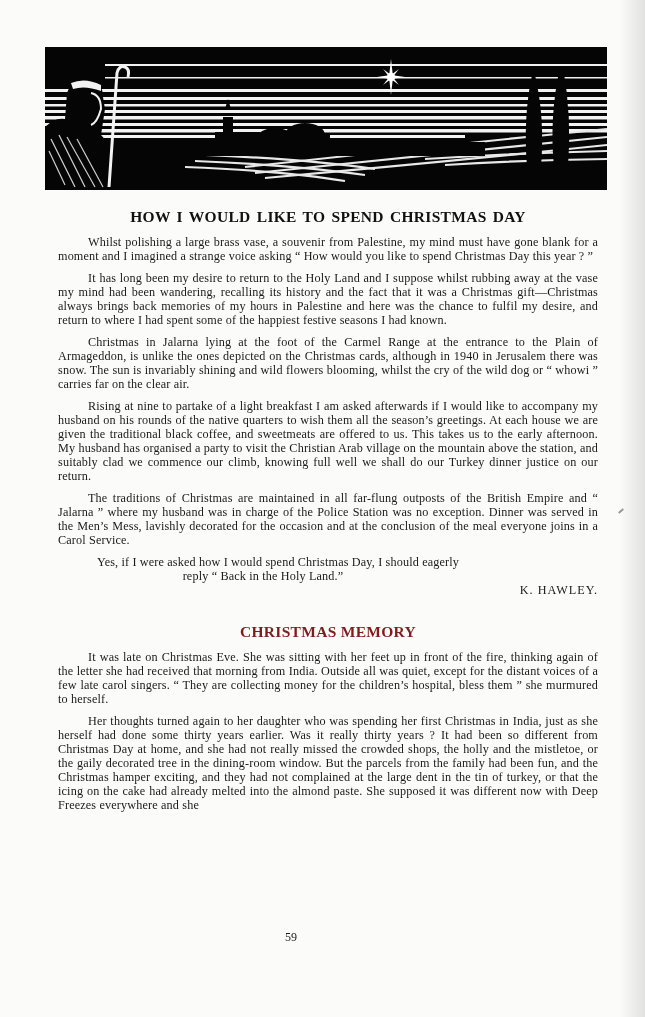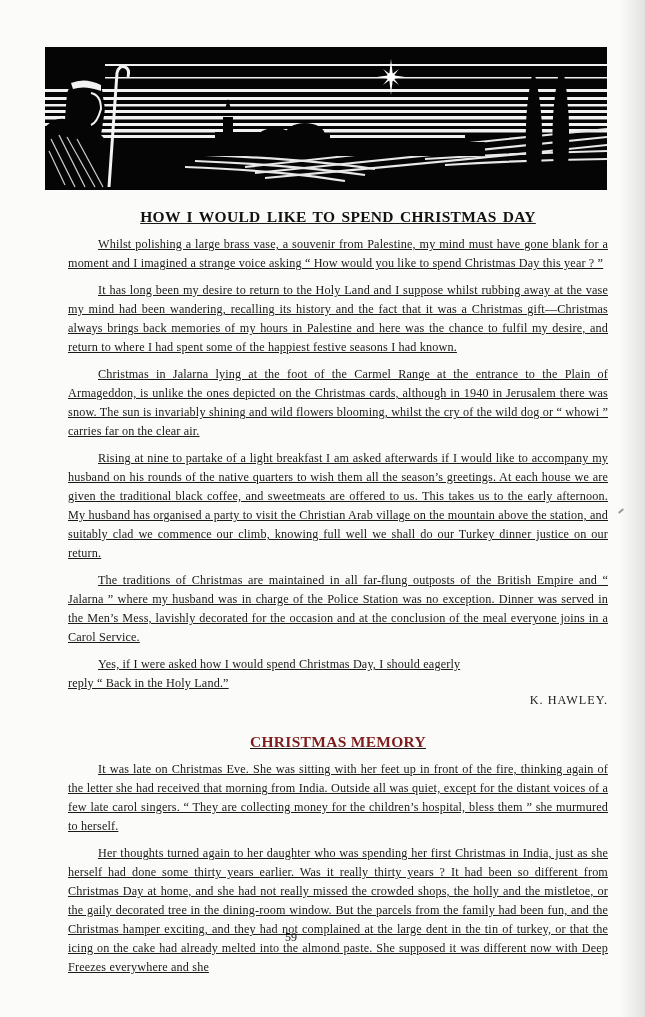--- a/index.html
+++ b/index.html
@@ -13,31 +13,31 @@
   .page-shadow {
     position: absolute; right: 0; top: 0; width: 26px; height: 1017px;
     background: linear-gradient(to right, rgba(0,0,0,0), rgba(0,0,0,0.10));
   }
   .banner {
     position: absolute; left: 45px; top: 47px; width: 562px; height: 143px;
     background: #050505; overflow: hidden;
   }
   .banner svg { display: block; }
   .content {
-    position: absolute; left: 68px; top: 208px; width: 540px; text-decoration: underline;
+    position: absolute; left: 58px; top: 208px; width: 540px;
   }
   h1.title {
     font-family: "Liberation Serif", serif;
     font-weight: bold; font-size: 15.5px; letter-spacing: 0.3px;
     text-align: center; margin: 0 0 9px 0; color: #111;
     word-spacing: 2px;
   }
   p.body {
     margin: 0 0 8px 0;
-    font-size: 12.2px; line-height: 19px;
+    font-size: 12.2px; line-height: 14px;
     text-align: justify; text-indent: 30px;
     letter-spacing: 0.15px;
   }
   .sig-row { position: relative; height: 12px; margin-top: -8px; margin-bottom: 12px; text-align: right; }
   .signature {
     position: absolute; right: 0; top: 0;
     font-size: 12.2px; letter-spacing: 1px;
   }
   .p-last { margin-bottom: 0; }
   h2.title2 {
@@ -126,21 +126,21 @@
   </svg>
 </div>
 
 <div class="content">
   <h1 class="title">HOW I WOULD LIKE TO SPEND CHRISTMAS DAY</h1>
   <p class="body">Whilst polishing a large brass vase, a souvenir from Palestine, my mind must have gone blank for a moment and I imagined a strange voice asking “ How would you like to spend Christmas Day this year ? ”</p>
   <p class="body">It has long been my desire to return to the Holy Land and I suppose whilst rubbing away at the vase my mind had been wandering, recalling its history and the fact that it was a Christmas gift—Christmas always brings back memories of my hours in Palestine and here was the chance to fulfil my desire, and return to where I had spent some of the happiest festive seasons I had known.</p>
   <p class="body">Christmas in Jalarna lying at the foot of the Carmel Range at the entrance to the Plain of Armageddon, is unlike the ones depicted on the Christmas cards, although in 1940 in Jerusalem there was snow. The sun is invariably shining and wild flowers blooming, whilst the cry of the wild dog or “ whowi ” carries far on the clear air.</p>
   <p class="body">Rising at nine to partake of a light breakfast I am asked afterwards if I would like to accompany my husband on his rounds of the native quarters to wish them all the season’s greetings. At each house we are given the traditional black coffee, and sweetmeats are offered to us. This takes us to the early afternoon. My husband has organised a party to visit the Christian Arab village on the mountain above the station, and suitably clad we commence our climb, knowing full well we shall do our Turkey dinner justice on our return.</p>
   <p class="body">The traditions of Christmas are maintained in all far-flung outposts of the British Empire and “ Jalarna ” where my husband was in charge of the Police Station was no exception. Dinner was served in the Men’s Mess, lavishly decorated for the occasion and at the conclusion of the meal everyone joins in a Carol Service.</p>
-  <p class="body" style="padding-right:130px; text-align:left;">Yes, if I were asked how I would spend Christmas Day, I should eagerly reply “ Back in the Holy Land.”</p>
+  <p class="body" style="padding-right:130px; text-align:center;">Yes, if I were asked how I would spend Christmas Day, I should eagerly reply “ Back in the Holy Land.”</p>
   <div class="sig-row">
     <span class="signature">K. HAWLEY.</span>
   </div>
 
   <h2 class="title2">CHRISTMAS MEMORY</h2>
   <p class="body">It was late on Christmas Eve. She was sitting with her feet up in front of the fire, thinking again of the letter she had received that morning from India. Outside all was quiet, except for the distant voices of a few late carol singers. “ They are collecting money for the children’s hospital, bless them ” she murmured to herself.</p>
   <p class="body p-last">Her thoughts turned again to her daughter who was spending her first Christmas in India, just as she herself had done some thirty years earlier. Was it really thirty years ? It had been so different from Christmas Day at home, and she had not really missed the crowded shops, the holly and the mistletoe, or the gaily decorated tree in the dining-room window. But the parcels from the family had been fun, and the Christmas hamper exciting, and they had not complained at the large dent in the tin of turkey, or that the icing on the cake had already melted into the almond paste. She supposed it was different now with Deep Freezes everywhere and she</p>
 </div>
 
 <div class="pen-mark"></div>

